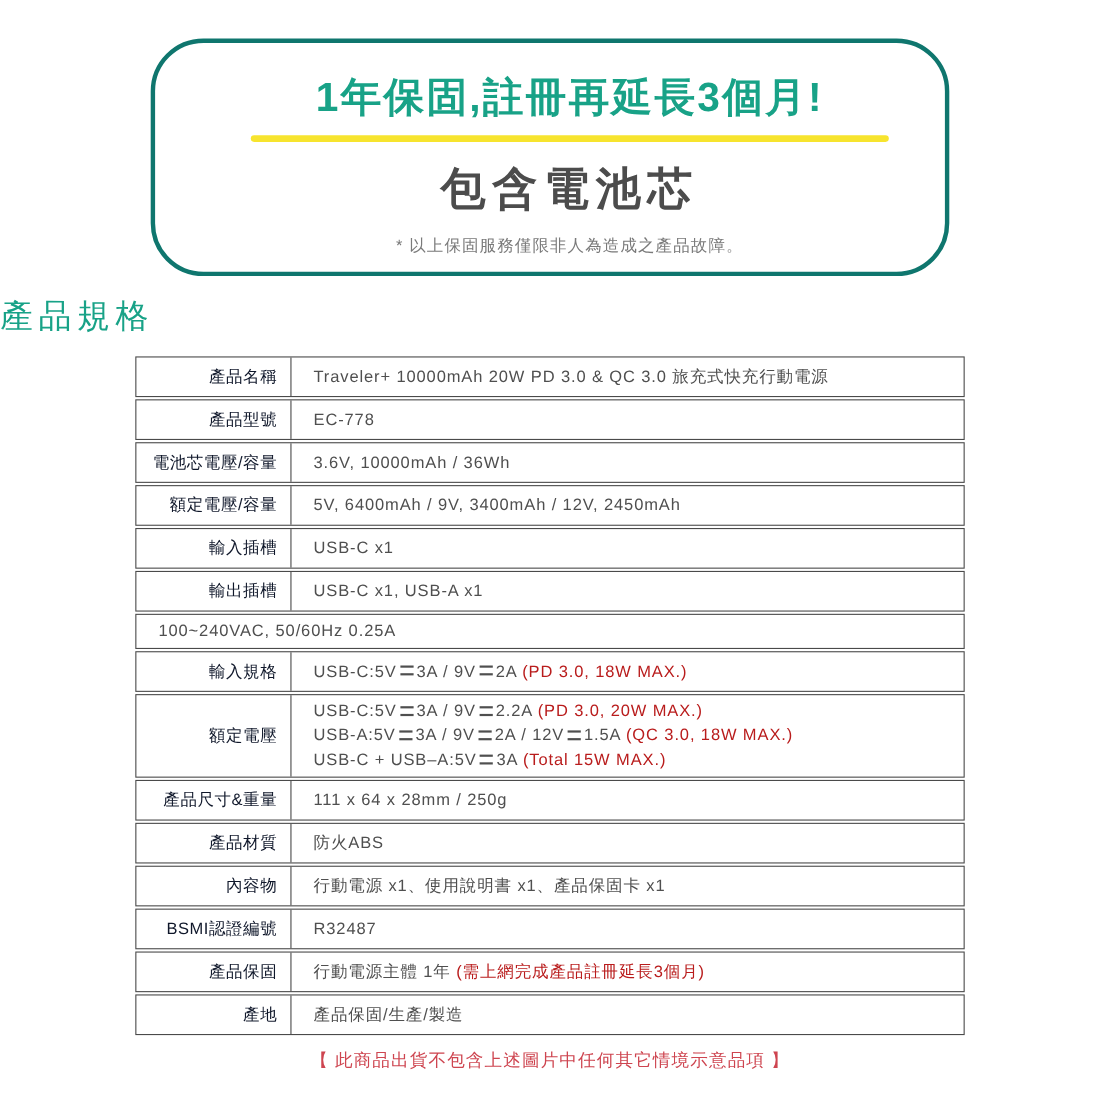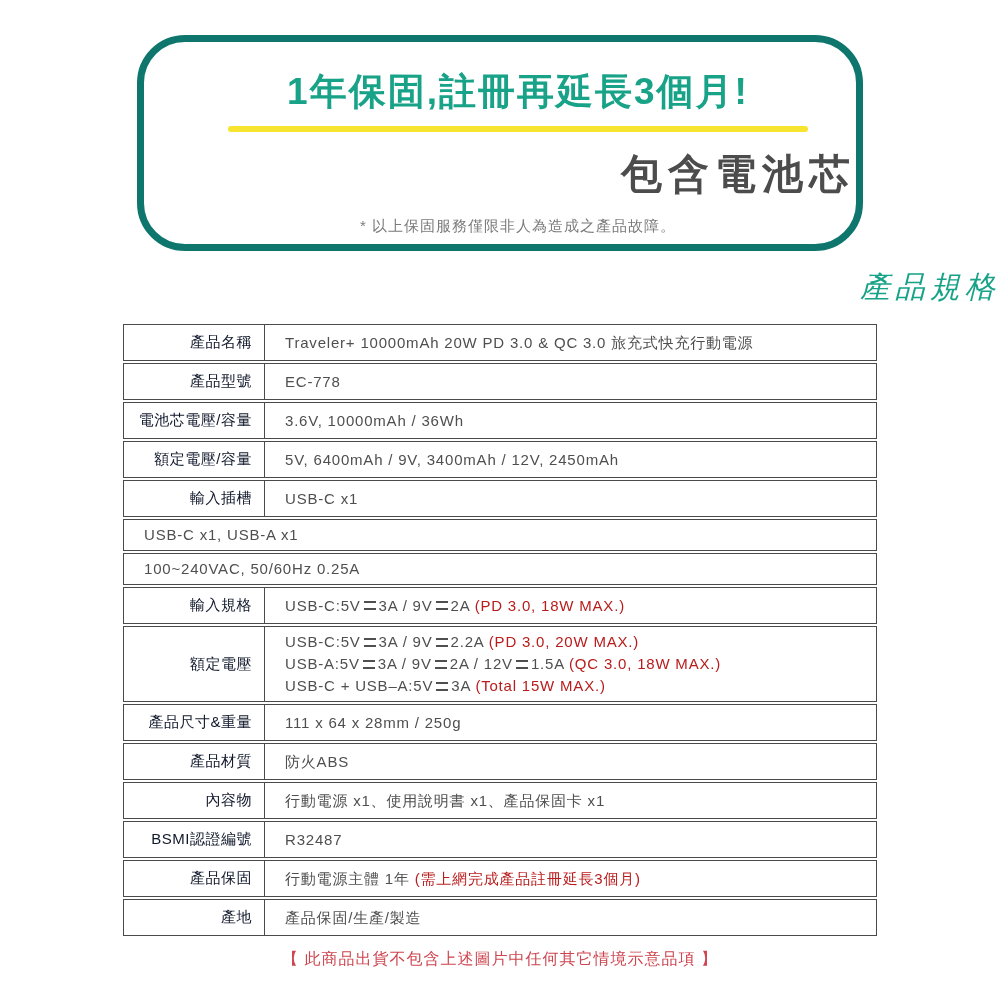--- a/index.html
+++ b/index.html
@@ -8,50 +8,50 @@
     width:1000px;height:1000px;
     background:#ffffff;
     font-family:"Liberation Sans","DejaVu Sans",sans-serif;
     overflow:hidden;
   }
   
   .banner{
     box-sizing:border-box;
     width:726px;height:216px;
     margin:35px auto 0;
-    border:7px solid #0f766e;
+    border:4px solid #0f766e;
     border-radius:48px;
     text-align:center;
     background:#ffffff;
     padding-left:36px;
   }
   .banner-title{
     margin-top:25px;
     font-size:37px;font-weight:bold;
     color:#18A287;letter-spacing:2px;
   }
   .banner-rule{
     width:580px;height:6px;
     margin:9px auto 0;
     background:#F7E42E;border-radius:3px;
   }
   .banner-subtitle{
     margin-top:15px;
     font-size:41px;font-weight:bold;
-    color:#4C4C4C;letter-spacing:6px;text-align:right;
+    color:#4C4C4C;letter-spacing:6px;
   }
   .banner-note{
     margin-top:15px;
     font-size:15px;color:#7A7A7A;letter-spacing:1px;
   }
   
   .section-heading{
     margin-top:16px;
-    text-align:right;
-    font-size:30px;color:#18A287;letter-spacing:5px;font-style:italic;
+    text-align:left;
+    font-size:30px;color:#18A287;letter-spacing:5px;
   }
   
   .spec-table{width:754px;margin:16px auto 0;}
   .spec-row{
     display:flex;
     border:1px solid #4A4A4A;
     margin-bottom:2px;
     background:#ffffff;
   }
   .spec-label{
@@ -127,20 +127,21 @@
           <div class="spec-line">5V, 6400mAh / 9V, 3400mAh / 12V, 2450mAh</div>
         </div>
       </div>
       <div class="spec-row">
         <div class="spec-label">輸入插槽</div>
         <div class="spec-value">
           <div class="spec-line">USB-C x1</div>
         </div>
       </div>
       <div class="spec-row">
+        <div class="spec-label">輸出插槽</div>
         <div class="spec-value">
           <div class="spec-line">USB-C x1, USB-A x1</div>
         </div>
       </div>
       <div class="spec-row">
         <div class="spec-value">
           <div class="spec-line">100~240VAC, 50/60Hz 0.25A</div>
         </div>
       </div>
       <div class="spec-row">

